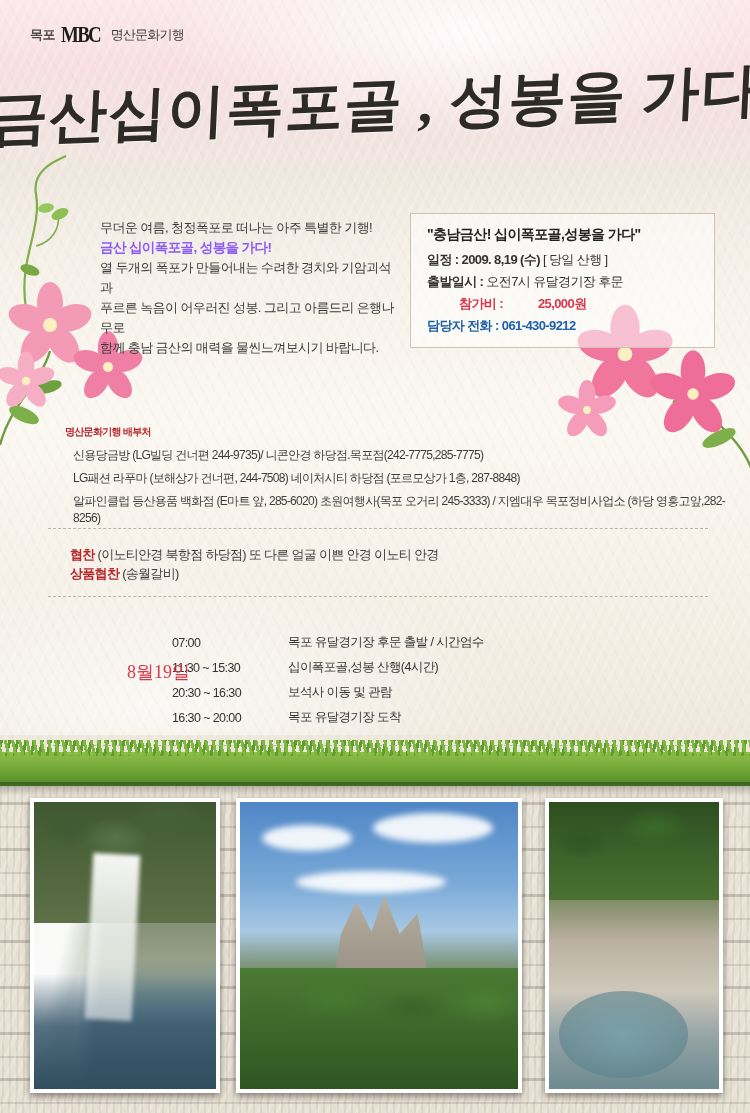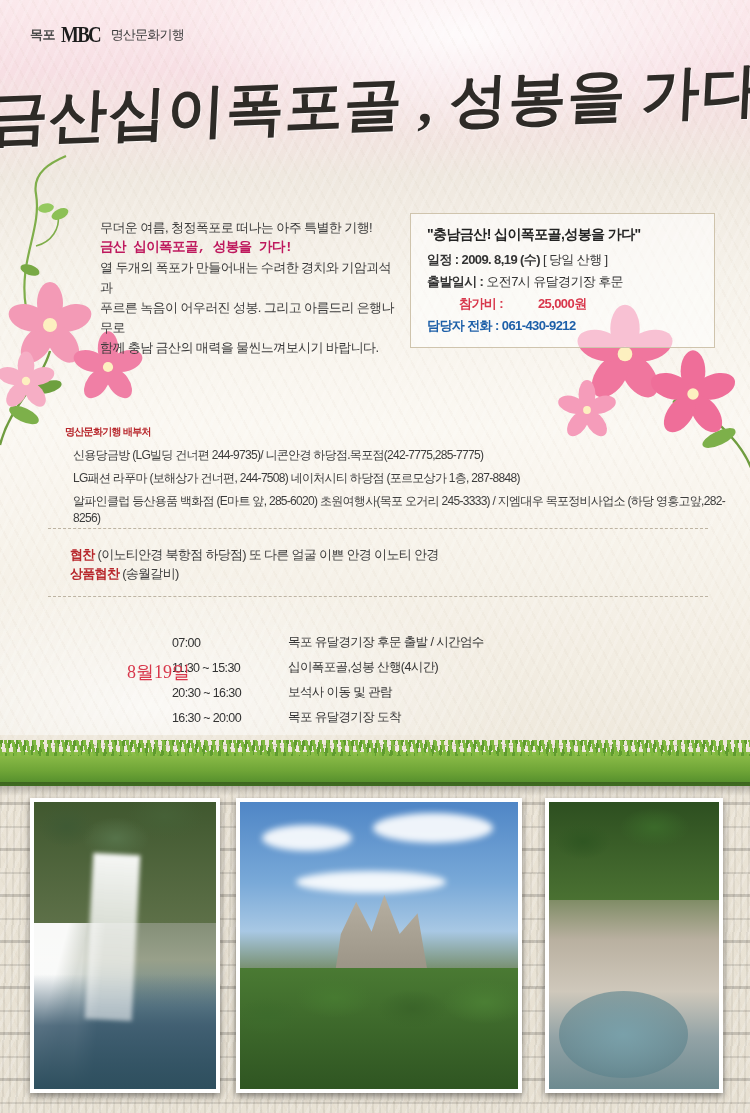--- a/index.html
+++ b/index.html
@@ -68,21 +68,21 @@
   
   .flower-left { position:absolute; left:-10px; top:255px; width:190px; height:200px; z-index:4; }
   .flower-right{ position:absolute; right:-12px; top:290px; width:215px; height:190px; z-index:4; }
   .vine { position:absolute; left:8px; top:150px; width:120px; height:160px; z-index:3; }
 
   
   .intro {
     position:absolute; left:100px; top:218px; width:300px; z-index:6;
     font-size:13px; line-height:20px; color:#3a3a3a; letter-spacing:-.6px;
   }
-  .intro .hl { color:#be185d; font-weight:bold; font-size:13.5px;font-family:Liberation Mono, monospace; }
+  .intro .hl { color:#8b5cf6; font-weight:bold; font-size:13.5px; }
 
   
   .info-box {
     position:absolute; left:410px; top:213px; width:305px; height:135px; z-index:6;
     border:1px solid #cfc4ad; background:rgba(255,255,255,.55);
     padding:12px 14px 0 16px;
     font-size:13px; color:#333; letter-spacing:-.6px;
   }
   .info-box .quote { font-weight:bold; font-size:14px; color:#222; margin-bottom:7px; }
   .info-box .row { margin-bottom:4px; line-height:18px; }

